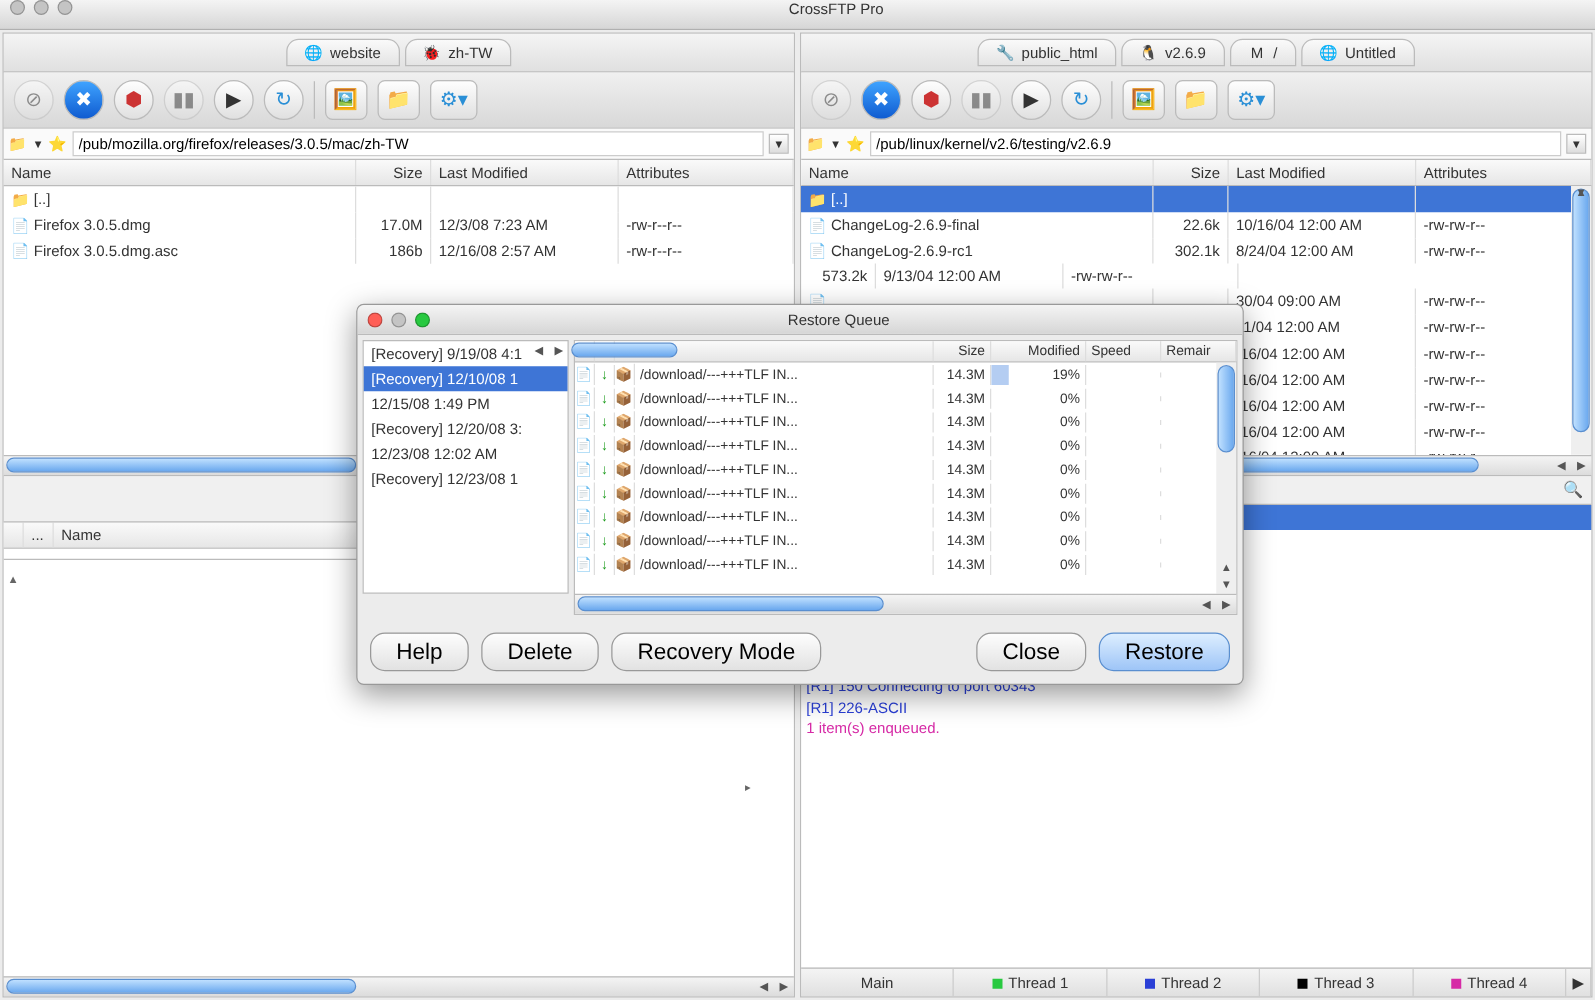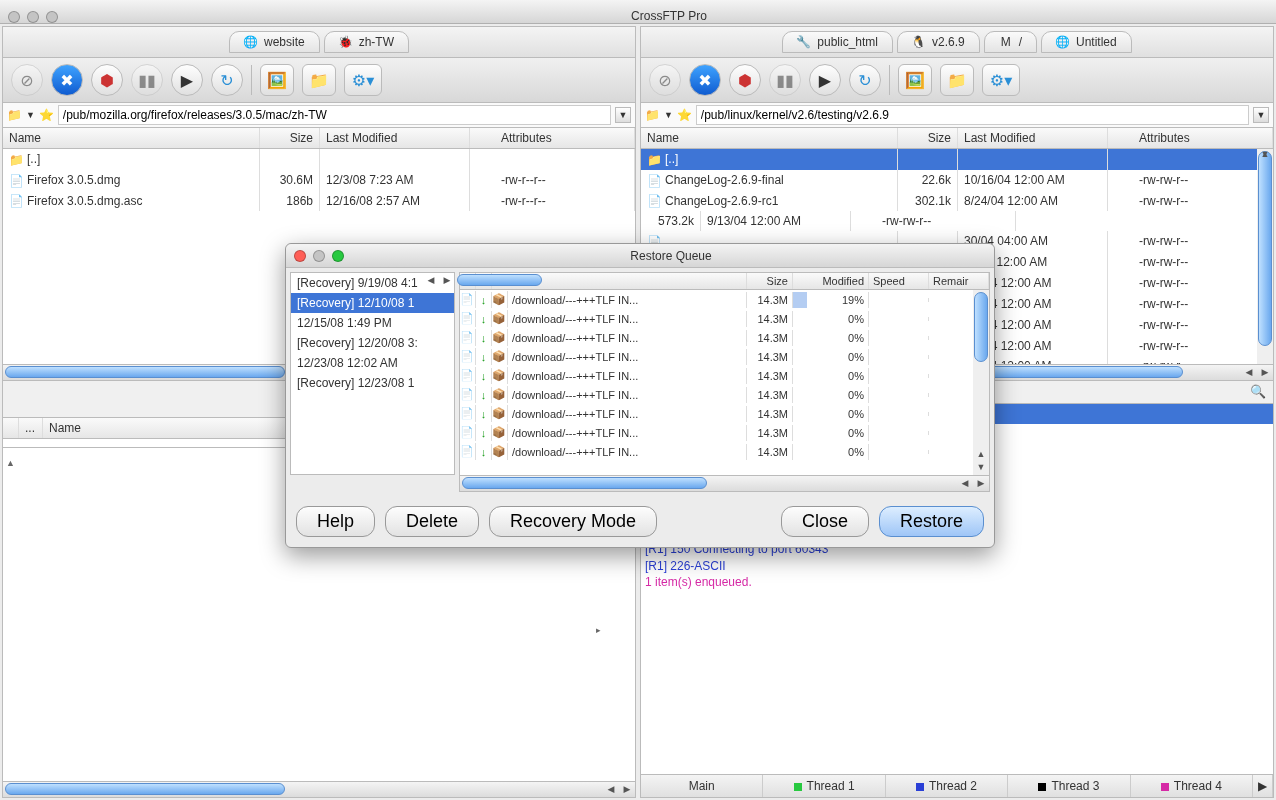--- a/index.html
+++ b/index.html
@@ -1,19 +1,19 @@
 <!DOCTYPE html>
 <html><head>
 <meta charset="utf-8">
 <style>
   * { box-sizing: border-box; margin: 0; padding: 0; }
   body { font-family: "Lucida Grande", Arial, sans-serif; font-size: 12px; background: #ececec; color: #333; width: 1276px; height: 800px; overflow: hidden; position: relative; }
 
   
-  .titlebar { height: 24px; background: linear-gradient(#f4f4f4, #d6d6d6); border-bottom: 1px solid #b0b0b0; display: flex; align-items: flex-end; padding: 0 8px; }
+  .titlebar { height: 24px; background: linear-gradient(#f4f4f4, #d6d6d6); border-bottom: 1px solid #b0b0b0; display: flex; align-items: flex-start; padding: 0 8px; }
   .traffic { display: flex; gap: 7px; margin-right: 12px; }
   .tl { width: 12px; height: 12px; border-radius: 50%; border: 1px solid rgba(0,0,0,0.25); }
   .tl.close { background: #c4c4c4; }
   .tl.min { background: #c4c4c4; }
   .tl.zoom { background: #c4c4c4; }
   .titlebar .title { flex: 1; text-align: center; }
 
   .main { display: flex; height: calc(800px - 24px); }
   .pane { flex: 1; display: flex; flex-direction: column; border: 1px solid #bbb; margin: 2px; background: #ececec; }
 
@@ -33,21 +33,21 @@
   .filetable { flex: 0 0 auto; background: #fff; border-bottom: 1px solid #bbb; }
   .ft-head { display: flex; background: linear-gradient(#fafafa,#e6e6e6); border-bottom: 1px solid #bbb; }
   .ft-head .col, .ft-row .col { border-right: 1px solid #ddd; padding: 3px 6px; overflow: hidden; white-space: nowrap; text-overflow: ellipsis; }
   .ft-body { height: 215px; overflow: auto; position: relative; }
   .ft-row { display: flex; cursor: pointer; }
   .ft-row.sel { background: #3e75d6; color: #fff; }
   .ft-row .ico { width: 14px; height: 14px; display: inline-block; vertical-align: middle; margin-right: 4px; }
   .col-name { flex: 1; min-width: 150px; }
   .col-size { width: 60px; text-align: right; }
   .col-mod { width: 150px; }
-  .col-attr { width: 140px; margin-left: 25px; }
+  .col-attr { width: 140px; }
 
   .hscroll-fake { height: 16px; background: linear-gradient(#f4f4f4,#dcdcdc); border-top: 1px solid #bbb; position: relative; }
   .hscroll-thumb { position: absolute; height: 12px; top: 1px; border-radius: 6px; background: linear-gradient(#bfe0ff,#6aa8ee); border: 1px solid #5a8fd0; }
   .hscroll-fake .sarrow { position: absolute; top: 2px; width: 12px; height: 12px; font-size: 9px; color: #555; text-align: center; cursor: pointer; }
   .hscroll-fake .sarrow.l { right: 18px; } .hscroll-fake .sarrow.r { right: 2px; }
 
   .status { padding: 4px 8px; border-bottom: 1px solid #bbb; background: #f0f0f0; text-align: right; position: relative; }
   .status .search { position: absolute; right: 6px; top: 3px; font-size: 13px; }
   .idle-bar { background: #3e75d6; color: #fff; padding: 3px 8px; }
 
@@ -164,21 +164,21 @@
       </div>
       <div class="ft-body" id="left-files">
           <div class="ft-row">
             <div class="col col-name"><span class="ico">📁</span>[..]</div>
             <div class="col col-size"></div>
             <div class="col col-mod"></div>
             <div class="col col-attr"></div>
           </div>
           <div class="ft-row">
             <div class="col col-name"><span class="ico">📄</span>Firefox 3.0.5.dmg</div>
-            <div class="col col-size">30.6M</div>
+            <div class="col col-size">17.0M</div>
             <div class="col col-mod">12/3/08 7:23 AM</div>
             <div class="col col-attr">-rw-r--r--</div>
           </div>
           <div class="ft-row">
             <div class="col col-name"><span class="ico">📄</span>Firefox 3.0.5.dmg.asc</div>
             <div class="col col-size">186b</div>
             <div class="col col-mod">12/16/08 2:57 AM</div>
             <div class="col col-attr">-rw-r--r--</div>
           </div>
         </div>
@@ -274,21 +274,21 @@
             <div class="col col-attr">-rw-rw-r--</div>
           </div>
           <div class="ft-row">
             <div class="col col-size">573.2k</div>
             <div class="col col-mod">9/13/04 12:00 AM</div>
             <div class="col col-attr">-rw-rw-r--</div>
           </div>
           <div class="ft-row">
             <div class="col col-name"><span class="ico">📄</span></div>
             <div class="col col-size"></div>
-            <div class="col col-mod">30/04 04:00 AM</div>
+            <div class="col col-mod">30/04 09:00 AM</div>
             <div class="col col-attr">-rw-rw-r--</div>
           </div>
           <div class="ft-row">
             <div class="col col-name"><span class="ico">📄</span></div>
             <div class="col col-size"></div>
             <div class="col col-mod">11/04 12:00 AM</div>
             <div class="col col-attr">-rw-rw-r--</div>
           </div>
           <div class="ft-row">
             <div class="col col-name"><span class="ico">📄</span></div>

